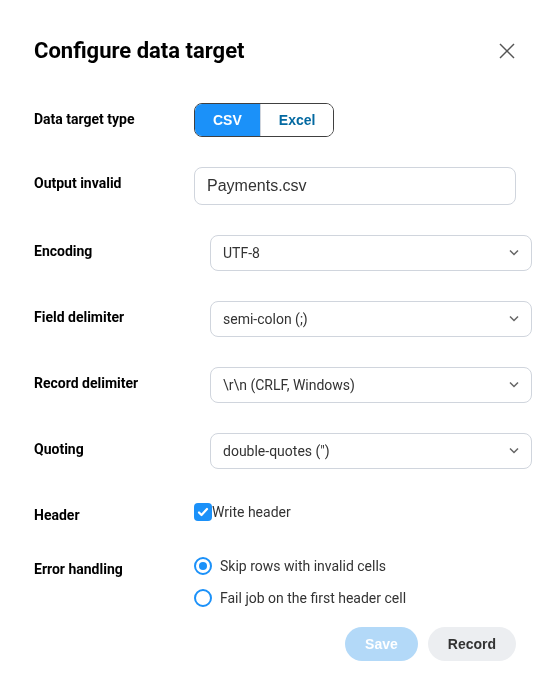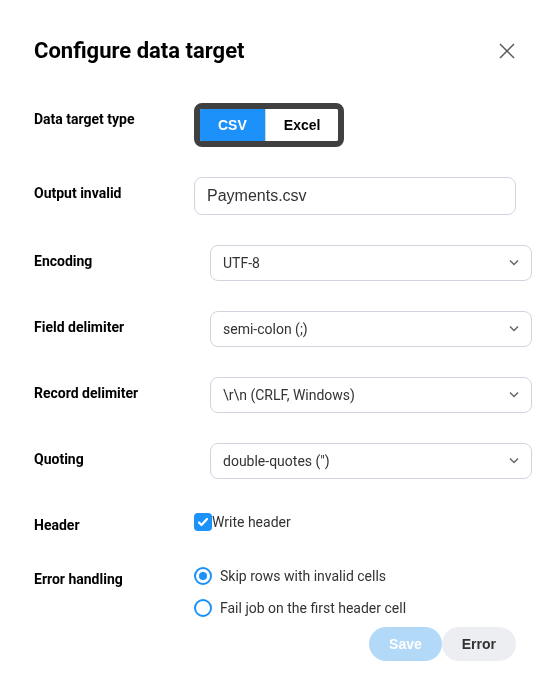--- a/index.html
+++ b/index.html
@@ -43,32 +43,32 @@
       font-size: 14px;
       font-weight: 700;
       color: #000;
       padding-top: 8px;
     }
     .form-control {
       flex: 1;
     }
     .toggle-group {
       display: inline-flex;
-      border: 6px solid #404040;
+      border: 1px solid #404040;
       border-radius: 8px;
       overflow: hidden;
     }
     .toggle-btn {
       padding: 8px 18px;
       font-size: 14px;
       font-weight: 600;
       cursor: pointer;
       border: none;
       background: #fff;
-      color: #000000;
+      color: #0369a1;
     }
     .toggle-btn.active {
       background: #1b91f9;
       color: #fff;
     }
     .toggle-btn + .toggle-btn {
       border-left: 1px solid #d0d5dd;
     }
     .text-input {
       width: 100%;
@@ -156,20 +156,21 @@
     }
     .radio-label {
       font-size: 14px;
       color: #333;
     }
     .footer {
       position: absolute;
       bottom: 34px;
       right: 34px;
       display: flex;
+      gap: 10px;
       justify-content: flex-end;
     }
     .btn {
       padding: 9px 20px;
       font-size: 14px;
       font-weight: 600;
       border: none;
       border-radius: 18px;
       cursor: pointer;
     }
@@ -293,14 +294,14 @@
       <div class="radio-row">
         <div class="radio"></div>
         <span class="radio-label">Fail job on the first header cell</span>
       </div>
     </div>
   </div>
 </div>
 
 <div class="footer">
   <button class="btn btn-primary">Save</button>
-  <button class="btn btn-secondary">Error</button>
+  <button class="btn btn-secondary">Record</button>
 </div>
 
 </body></html>

